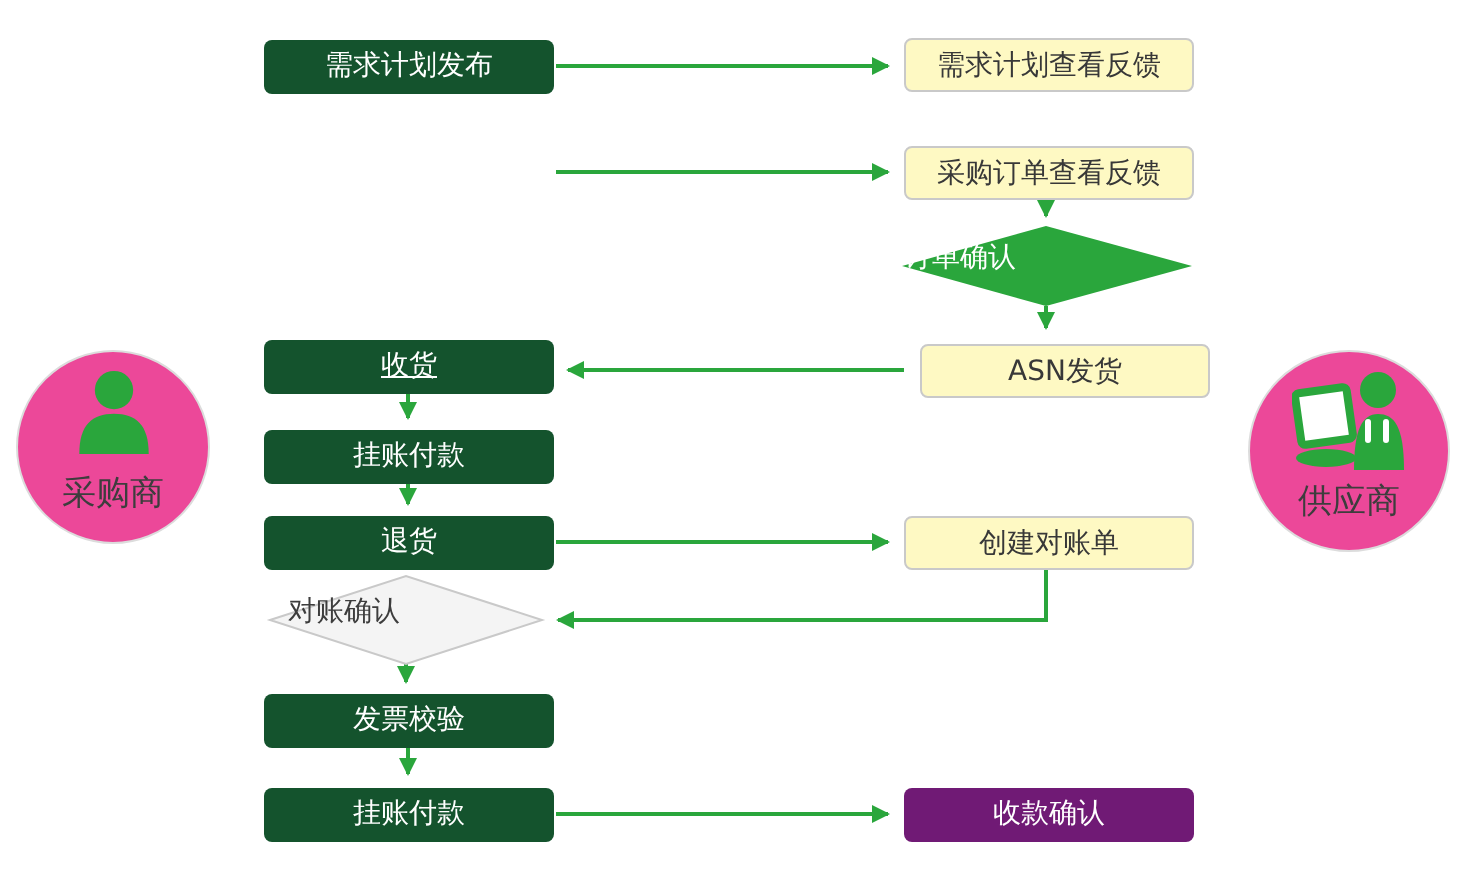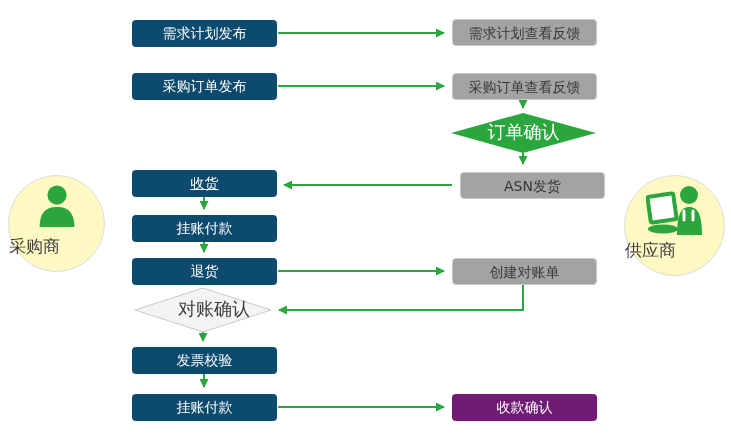--- a/index.html
+++ b/index.html
@@ -1,30 +1,30 @@
 <!DOCTYPE html>
 <html><head>
 <meta charset="utf-8">
 <style>
   html,body{margin:0;padding:0;background:#ffffff;font-family:"DejaVu Sans","Liberation Sans",sans-serif;}
   .stage{position:relative;width:731px;height:436px;background:#ffffff;overflow:hidden;}
   .connector-layer{position:absolute;left:0;top:0;width:731px;height:436px;}
 
   .node{position:absolute;width:145px;height:27px;line-height:27px;text-align:center;
         font-size:14px;border-radius:4px;box-sizing:border-box;white-space:nowrap;}
-  .node-green{background:#0c4a6e;color:#ffffff;}
-  .node-neutral{background:#a3a3a3;border:1px solid #c9c9c9;color:#383838;}
+  .node-green{background:#14532d;color:#ffffff;}
+  .node-neutral{background:#fef9c3;border:1px solid #c9c9c9;color:#383838;}
   .node-red{background:#701a75;color:#ffffff;}
 
-  .diamond-label{position:absolute;text-align:center;font-size:18px;white-space:nowrap;}
+  .diamond-label{position:absolute;font-size:14px;white-space:nowrap;}
   .diamond-label-green{color:#ffffff;}
   .diamond-label-neutral{color:#3d3d3d;}
 
-  .actor{position:absolute;border-radius:50%;background:#fef9c3;border:1px solid #dcdcdc;
-         box-sizing:border-box;}
+  .actor{position:absolute;border-radius:50%;background:#ec4899;border:1px solid #dcdcdc;
+         box-sizing:border-box;text-align:center;}
   .actor-buyer{left:8px;top:175px;width:97px;height:97px;}
   .actor-supplier{left:624px;top:175px;width:101px;height:101px;}
   .actor-label{position:absolute;left:0;right:0;bottom:13px;font-size:17px;color:#3d3d3d;}
   .actor-icon{position:absolute;left:0;right:0;top:9px;display:flex;justify-content:center;}
 
   
   .pos-demand-publish{left:132px;top:20px;}
   .pos-demand-feedback{left:452px;top:19px;}
   .pos-order-publish{left:132px;top:73px;}
   .pos-order-feedback{left:452px;top:73px;}
@@ -63,21 +63,20 @@
       <line x1="203" y1="332" x2="203" y2="341" marker-end="url(#ah)"></line>
       <line x1="204" y1="374" x2="204" y2="387" marker-end="url(#ah)"></line>
       <line x1="278" y1="407" x2="444" y2="407" marker-end="url(#ah)"></line>
     </g>
     <polygon points="451,133 523,113 596,133 523,153" fill="#2aa63c"></polygon>
     <polygon points="135,310 203,288 271,310 203,332" fill="#f4f4f4" stroke="#c9c9c9" stroke-width="1"></polygon>
   </svg>
 
   <div class="node node-green pos-demand-publish">需求计划发布</div>
   <div class="node node-neutral pos-demand-feedback">需求计划查看反馈</div>
-  <div class="node node-green pos-order-publish">采购订单发布</div>
   <div class="node node-neutral pos-order-feedback">采购订单查看反馈</div>
   <div class="node node-green pos-receive">收货</div>
   <div class="node node-neutral pos-asn">ASN发货</div>
   <div class="node node-green pos-quality">挂账付款</div>
   <div class="node node-green pos-return">退货</div>
   <div class="node node-neutral pos-statement">创建对账单</div>
   <div class="node node-green pos-invoice">发票校验</div>
   <div class="node node-green pos-payment">挂账付款</div>
   <div class="node node-red pos-receipt">收款确认</div>
 

